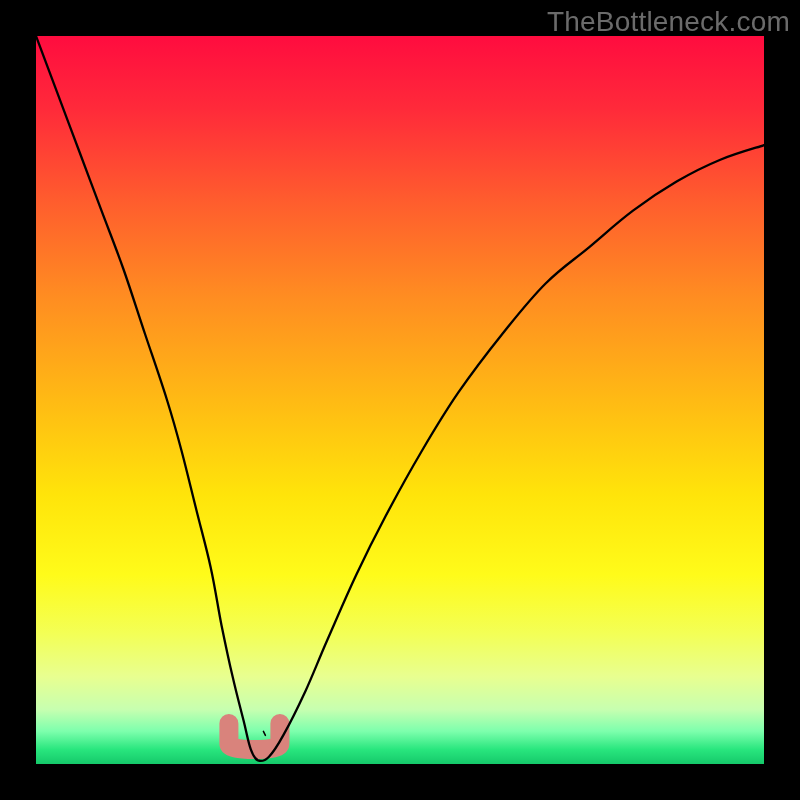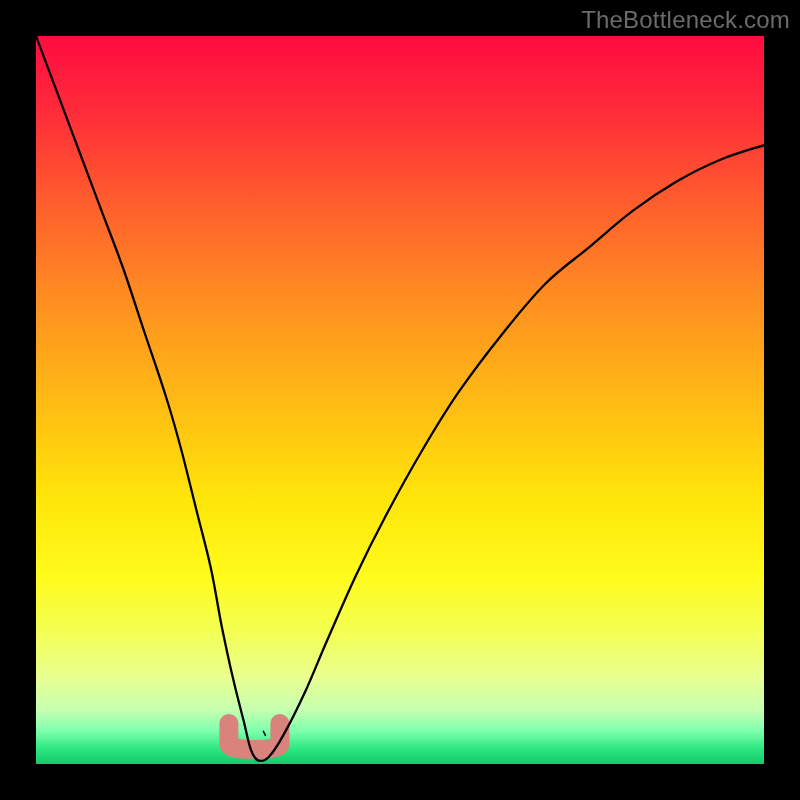--- a/index.html
+++ b/index.html
@@ -27,21 +27,21 @@
   }
   .gradient {
     position: absolute;
     inset: 0;
   }
   .watermark {
     position: absolute;
     top: 6px;
     right: 10px;
     color: #6b6b6b;
-    font-size: 24px;
+    font-size: 28px;
     font-weight: 400;
     letter-spacing: 0.2px;
     user-select: none;
   }
   svg.curve-layer {
     position: absolute;
     inset: 0;
     width: 100%;
     height: 100%;
   }

